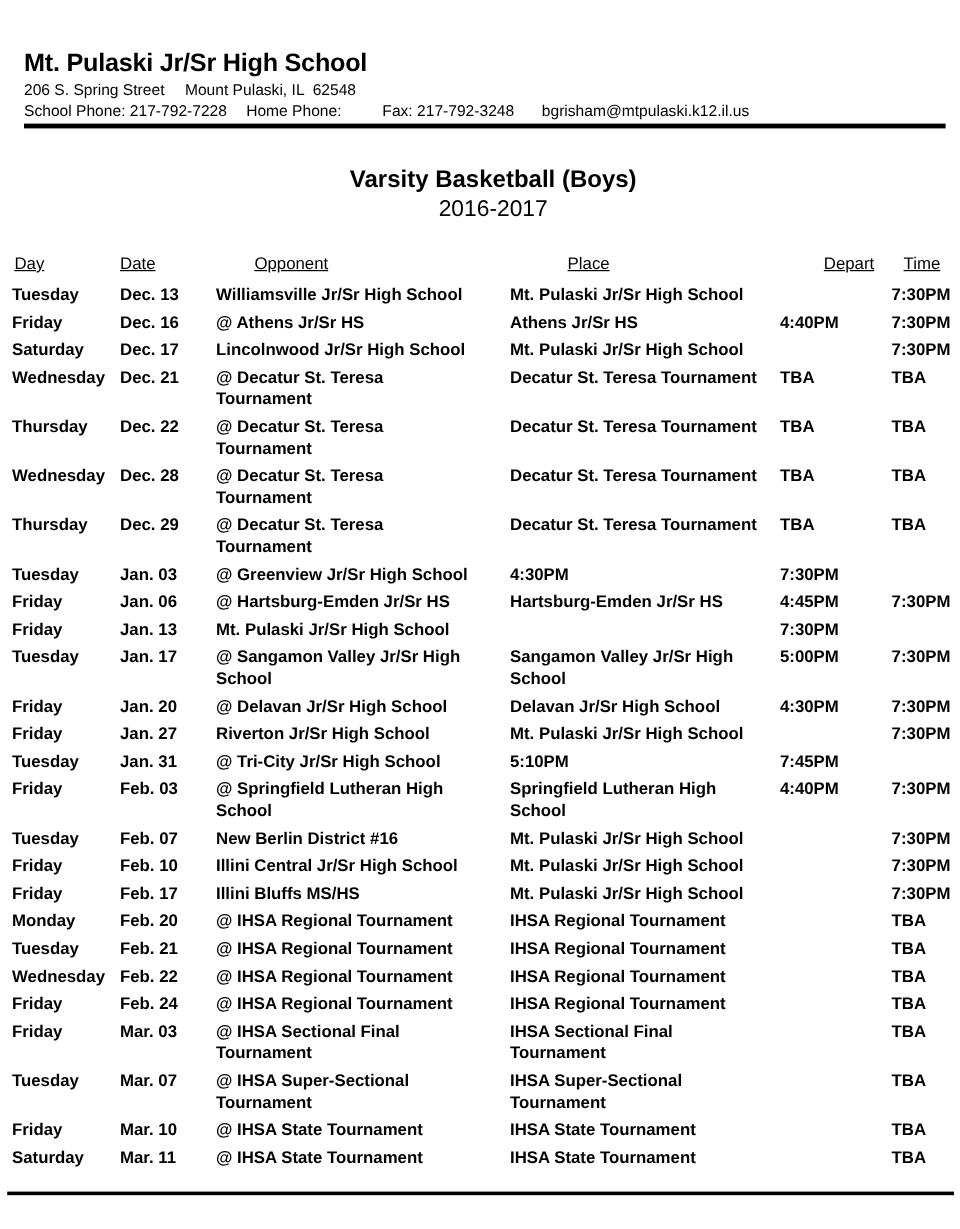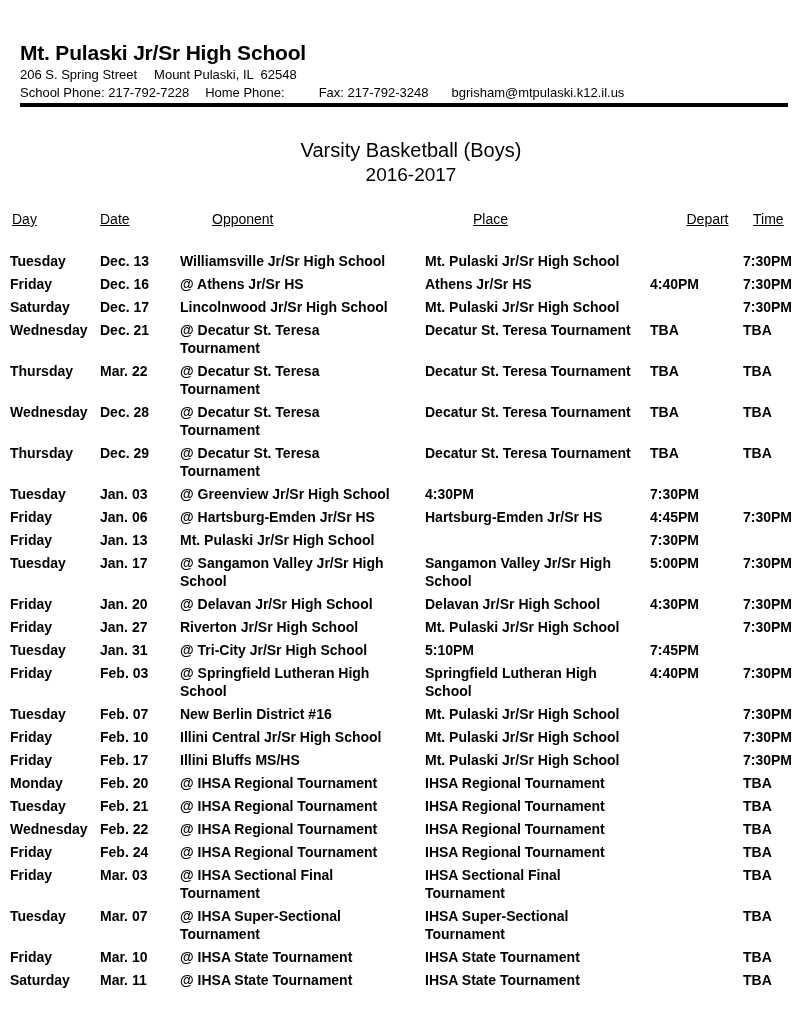--- a/index.html
+++ b/index.html
@@ -17,30 +17,30 @@
   .letterhead { padding-left: 10px; padding-top: 41px; }
   .school-name { font-size: 21px; font-weight: bold; line-height: 24px; letter-spacing: -0.2px; }
   .lh-line { display: flex; font-size: 13px; line-height: 16px; white-space: pre; margin-top: 2px; }
   .addr-city { margin-left: 17px; }
   .c-home { margin-left: 16px; }
   .c-fax { margin-left: 34px; }
   .c-email { margin-left: 23px; }
   .rule { background: #000000; }
   .rule-top { margin-top: 2px; margin-left: 10px; width: 768px; height: 4px; }
   .title-block { text-align: center; margin-top: 31px; padding-left: 22px; }
-  .title-main { font-size: 20px; font-weight: normal; line-height: 24px; }
+  .title-main { font-size: 20px; font-weight: bold; line-height: 24px; }
   .title-season { font-size: 19px; line-height: 23px; margin-top: 1px; }
   .sched { margin-top: 24px; }
   .thead, .row {
     display: grid;
     grid-template-columns: 90px 80px 245px 225px 93px 57px;
     font-size: 14px;
     line-height: 18px;
   }
-  .thead { margin-bottom: 24px; }
+  .thead { margin-bottom: 8px; }
   .thead .hcell span { text-decoration: underline; }
   .h-day { padding-left: 2px; }
   .h-opp { padding-left: 32px; }
   .h-place { padding-left: 48px; }
   .h-depart { padding-left: 22px; text-align: center; }
   .h-time { padding-left: 10px; }
   .row { font-weight: bold; margin-bottom: 5px; }
   .cell { white-space: pre-line; }
   .rule-bottom { margin-top: 20px; margin-left: -4px; width: 789px; height: 3px; }
 </style>
@@ -108,21 +108,21 @@
           <div class="cell cell-day">Wednesday</div>
           <div class="cell cell-date">Dec. 21</div>
           <div class="cell cell-opponent">@ Decatur St. Teresa
 Tournament</div>
           <div class="cell cell-place">Decatur St. Teresa Tournament</div>
           <div class="cell cell-depart">TBA</div>
           <div class="cell cell-time">TBA</div>
         </div>
         <div class="row">
           <div class="cell cell-day">Thursday</div>
-          <div class="cell cell-date">Mar. 22</div>
+          <div class="cell cell-date">Dec. 22</div>
           <div class="cell cell-opponent">@ Decatur St. Teresa
 Tournament</div>
           <div class="cell cell-place">Decatur St. Teresa Tournament</div>
           <div class="cell cell-depart">TBA</div>
           <div class="cell cell-time">TBA</div>
         </div>
         <div class="row">
           <div class="cell cell-day">Wednesday</div>
           <div class="cell cell-date">Dec. 28</div>
           <div class="cell cell-opponent">@ Decatur St. Teresa

